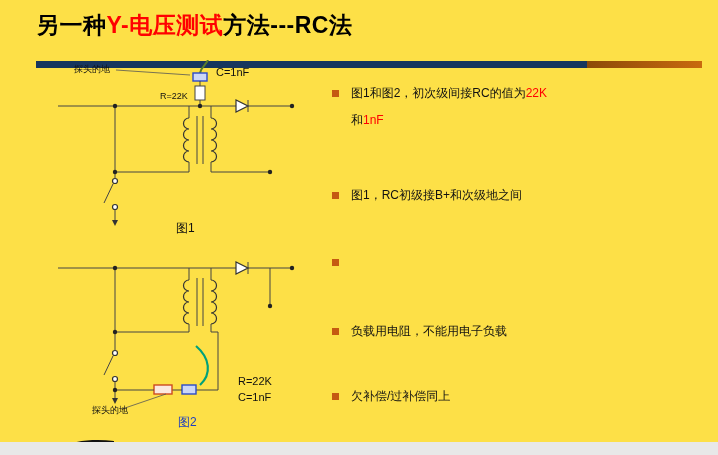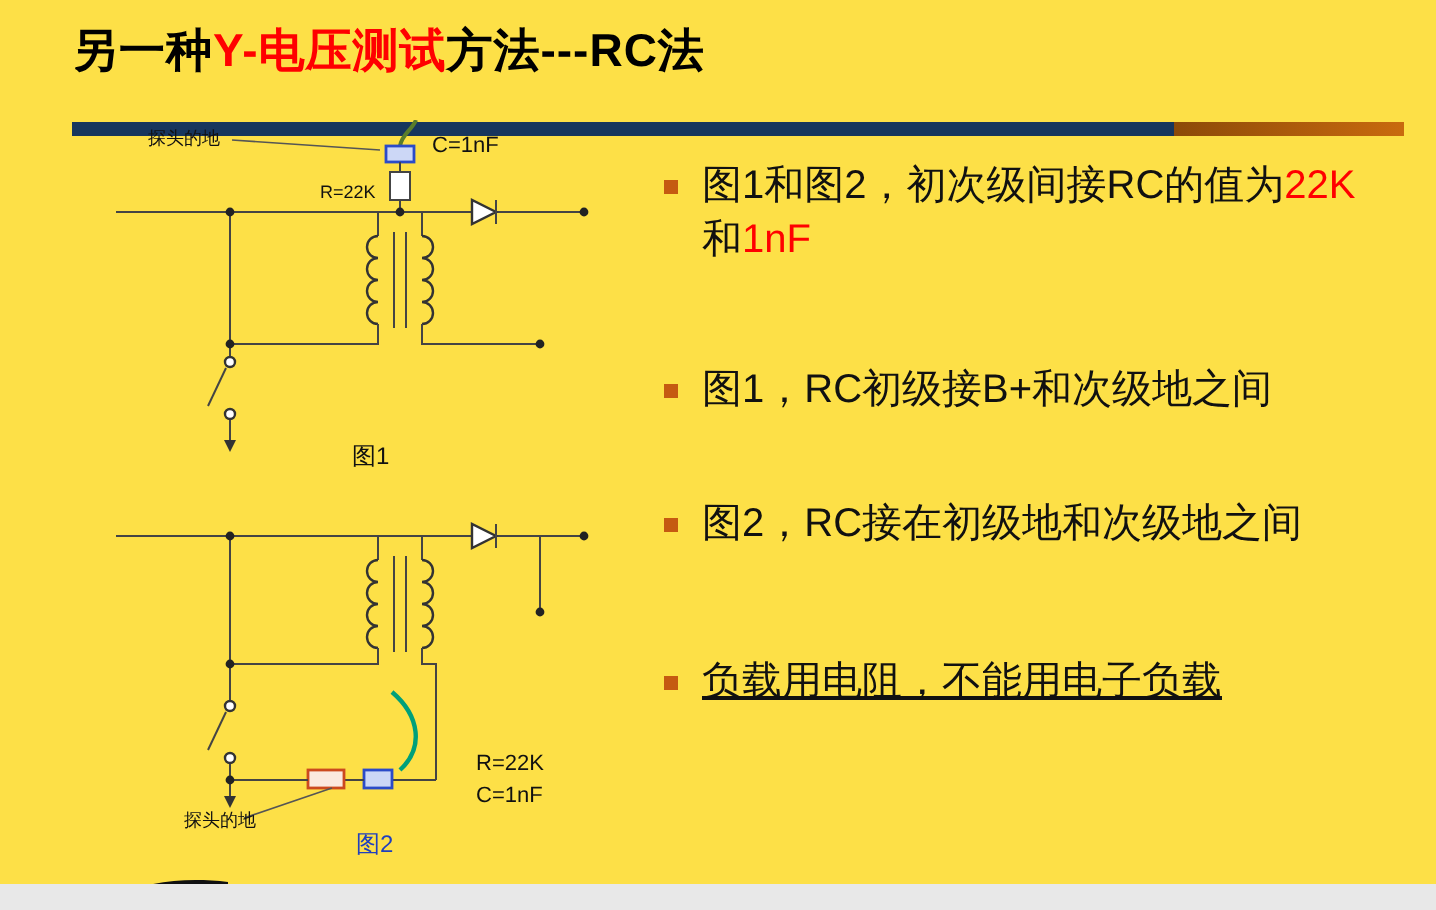--- a/index.html
+++ b/index.html
@@ -29,31 +29,31 @@
     width: 115px; height: 100%;
     background: linear-gradient(90deg, var(--divider_orange_dark, #8c4a08), var(--divider_orange, #c96a0e));
   }
   .diagram-area { position: absolute; left: 50px; top: 60px; width: 270px; height: 379px; }
   .bullets {
     position: absolute; left: 332px; top: 80px; width: 372px;
     list-style: none;
   }
   .bullets li {
     display: flex; align-items: flex-start;
-    font-size: 20px; line-height: 27px;
+    font-size: 12px; line-height: 27px;
   }
   .bullets li .marker {
     flex: 0 0 auto;
     width: 7px; height: 7px; margin: 10px 12px 0 0;
     background: var(--bullet_marker, #C55A11);
   }
   .li-1 { margin-bottom: 48px; }
   .li-2 { margin-bottom: 40px; }
   .li-3 { margin-bottom: 52px; }
-  .li-4 { margin-bottom: 38px; text-decoration: underline; }
+  .li-4 { margin-bottom: 38px; }
   svg text { font-family: "Liberation Sans", sans-serif; fill: #111; }
   .cap-blue   { fill: #ccd7f6; stroke: #2b4bc8; stroke-width: 1.4; }
   .res-plain  { fill: #ffffff; stroke: #444;    stroke-width: 1;   }
   .res-red    { fill: #fbe9df; stroke: #cc4a1f; stroke-width: 1.4; }
   .wire       { stroke: #444; stroke-width: 1; fill: none; }
   .coil       { stroke: #333; stroke-width: 1.2; fill: none; }
   .dot        { fill: #222; }
   .diode      { fill: #fff; stroke: #333; stroke-width: 1.2; }
   .fig2-caption { fill: var(--figure2_caption_blue, #1F3FBF); }
   .logo { position: absolute; left: 46px; top: 438px; }
@@ -182,25 +182,28 @@
     <li class="li-1">
       <span class="marker"></span>
       <span class="btext"><span>图1和图2，初次级间接RC的值为</span><span class="red">22K</span><br><span>和</span><span class="red">1nF</span></span>
     </li>
     <li class="li-2">
       <span class="marker"></span>
       <span class="btext">图1，RC初级接B+和次级地之间</span>
     </li>
     <li class="li-3">
       <span class="marker"></span>
-      <span class="btext">图2，RC接在初级地和次级地之间</span>
     </li>
     <li class="li-4">
       <span class="marker"></span>
       <span class="btext">负载用电阻，不能用电子负载</span>
+    </li>
+    <li class="li-5">
+      <span class="marker"></span>
+      <span class="btext">欠补偿/过补偿同上</span>
     </li>
   </ul>
 
   <div class="logo">
     <svg width="72" height="17" viewBox="0 0 72 17">
       <path d="M2,16 C18,4 42,0 68,3 L68,7 C46,5 24,9 10,16 Z" fill="#111"></path>
     </svg>
   </div>
 
 </div>

